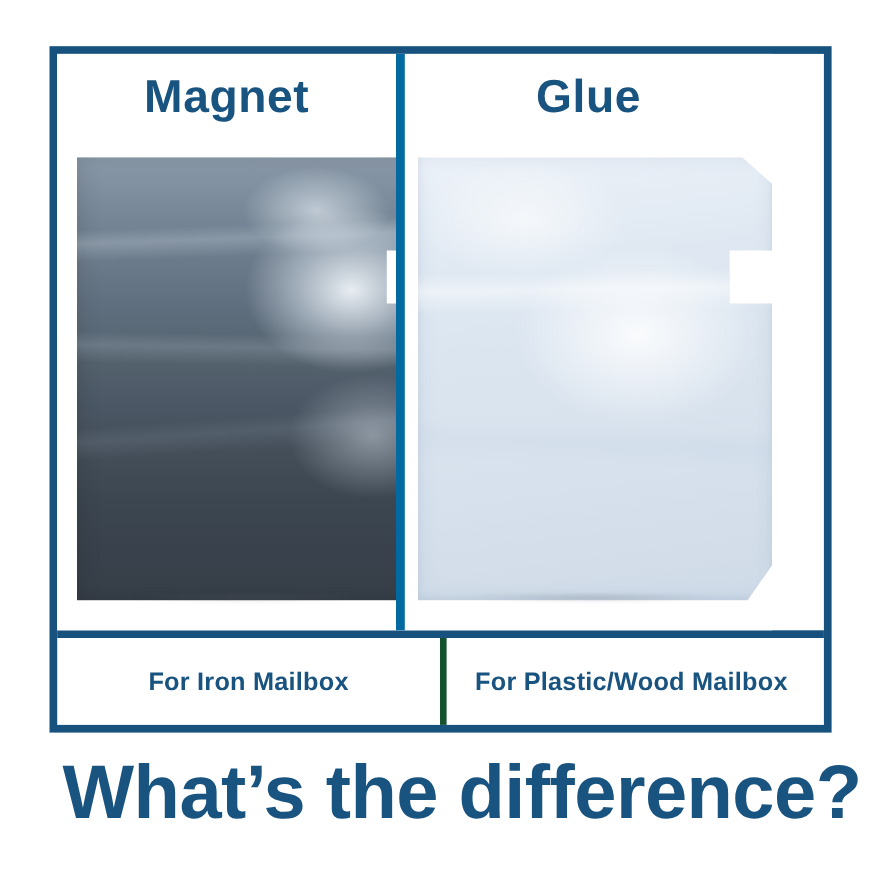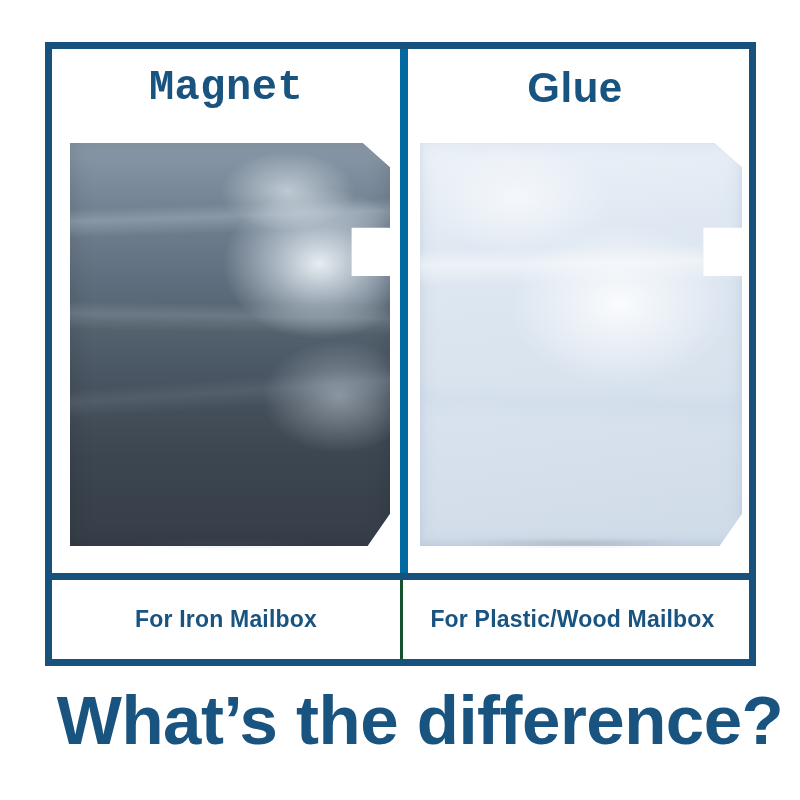--- a/index.html
+++ b/index.html
@@ -42,21 +42,21 @@
     flex-direction: row;
     border-top: 7px solid #17527f;
   }
 
   .panel {
     position: relative;
     box-sizing: border-box;
     overflow: hidden;
     background: #ffffff;
   }
-  .panel-left  { width: 348px; font-family: Liberation Mono, monospace; }
+  .panel-left  { width: 308px; }
   .panel-right { width: 342px; border-left: 8px solid #0369a1; }
 
   .panel-title {
     position: absolute;
     top: 18px;
     left: 0;
     width: 100%;
     text-align: center;
     color: #19537f;
     font-weight: bold;
@@ -180,21 +180,21 @@
     display: flex;
     align-items: center;
     justify-content: center;
     color: #19537f;
     font-weight: bold;
     font-size: 23px;
     letter-spacing: 0.2px;
     white-space: nowrap;
   }
   .caption-left  { width: 348px; }
-  .caption-right { width: 342px; border-left: 3px solid #14532d; }
+  .caption-right { width: 342px; border-left: 6px solid #14532d; }
 
   
   #headline {
     position: absolute;
     left: 0;
     top: 686px;
     width: 100%;
     text-align: center;
     color: #19537f;
     font-weight: bold;

